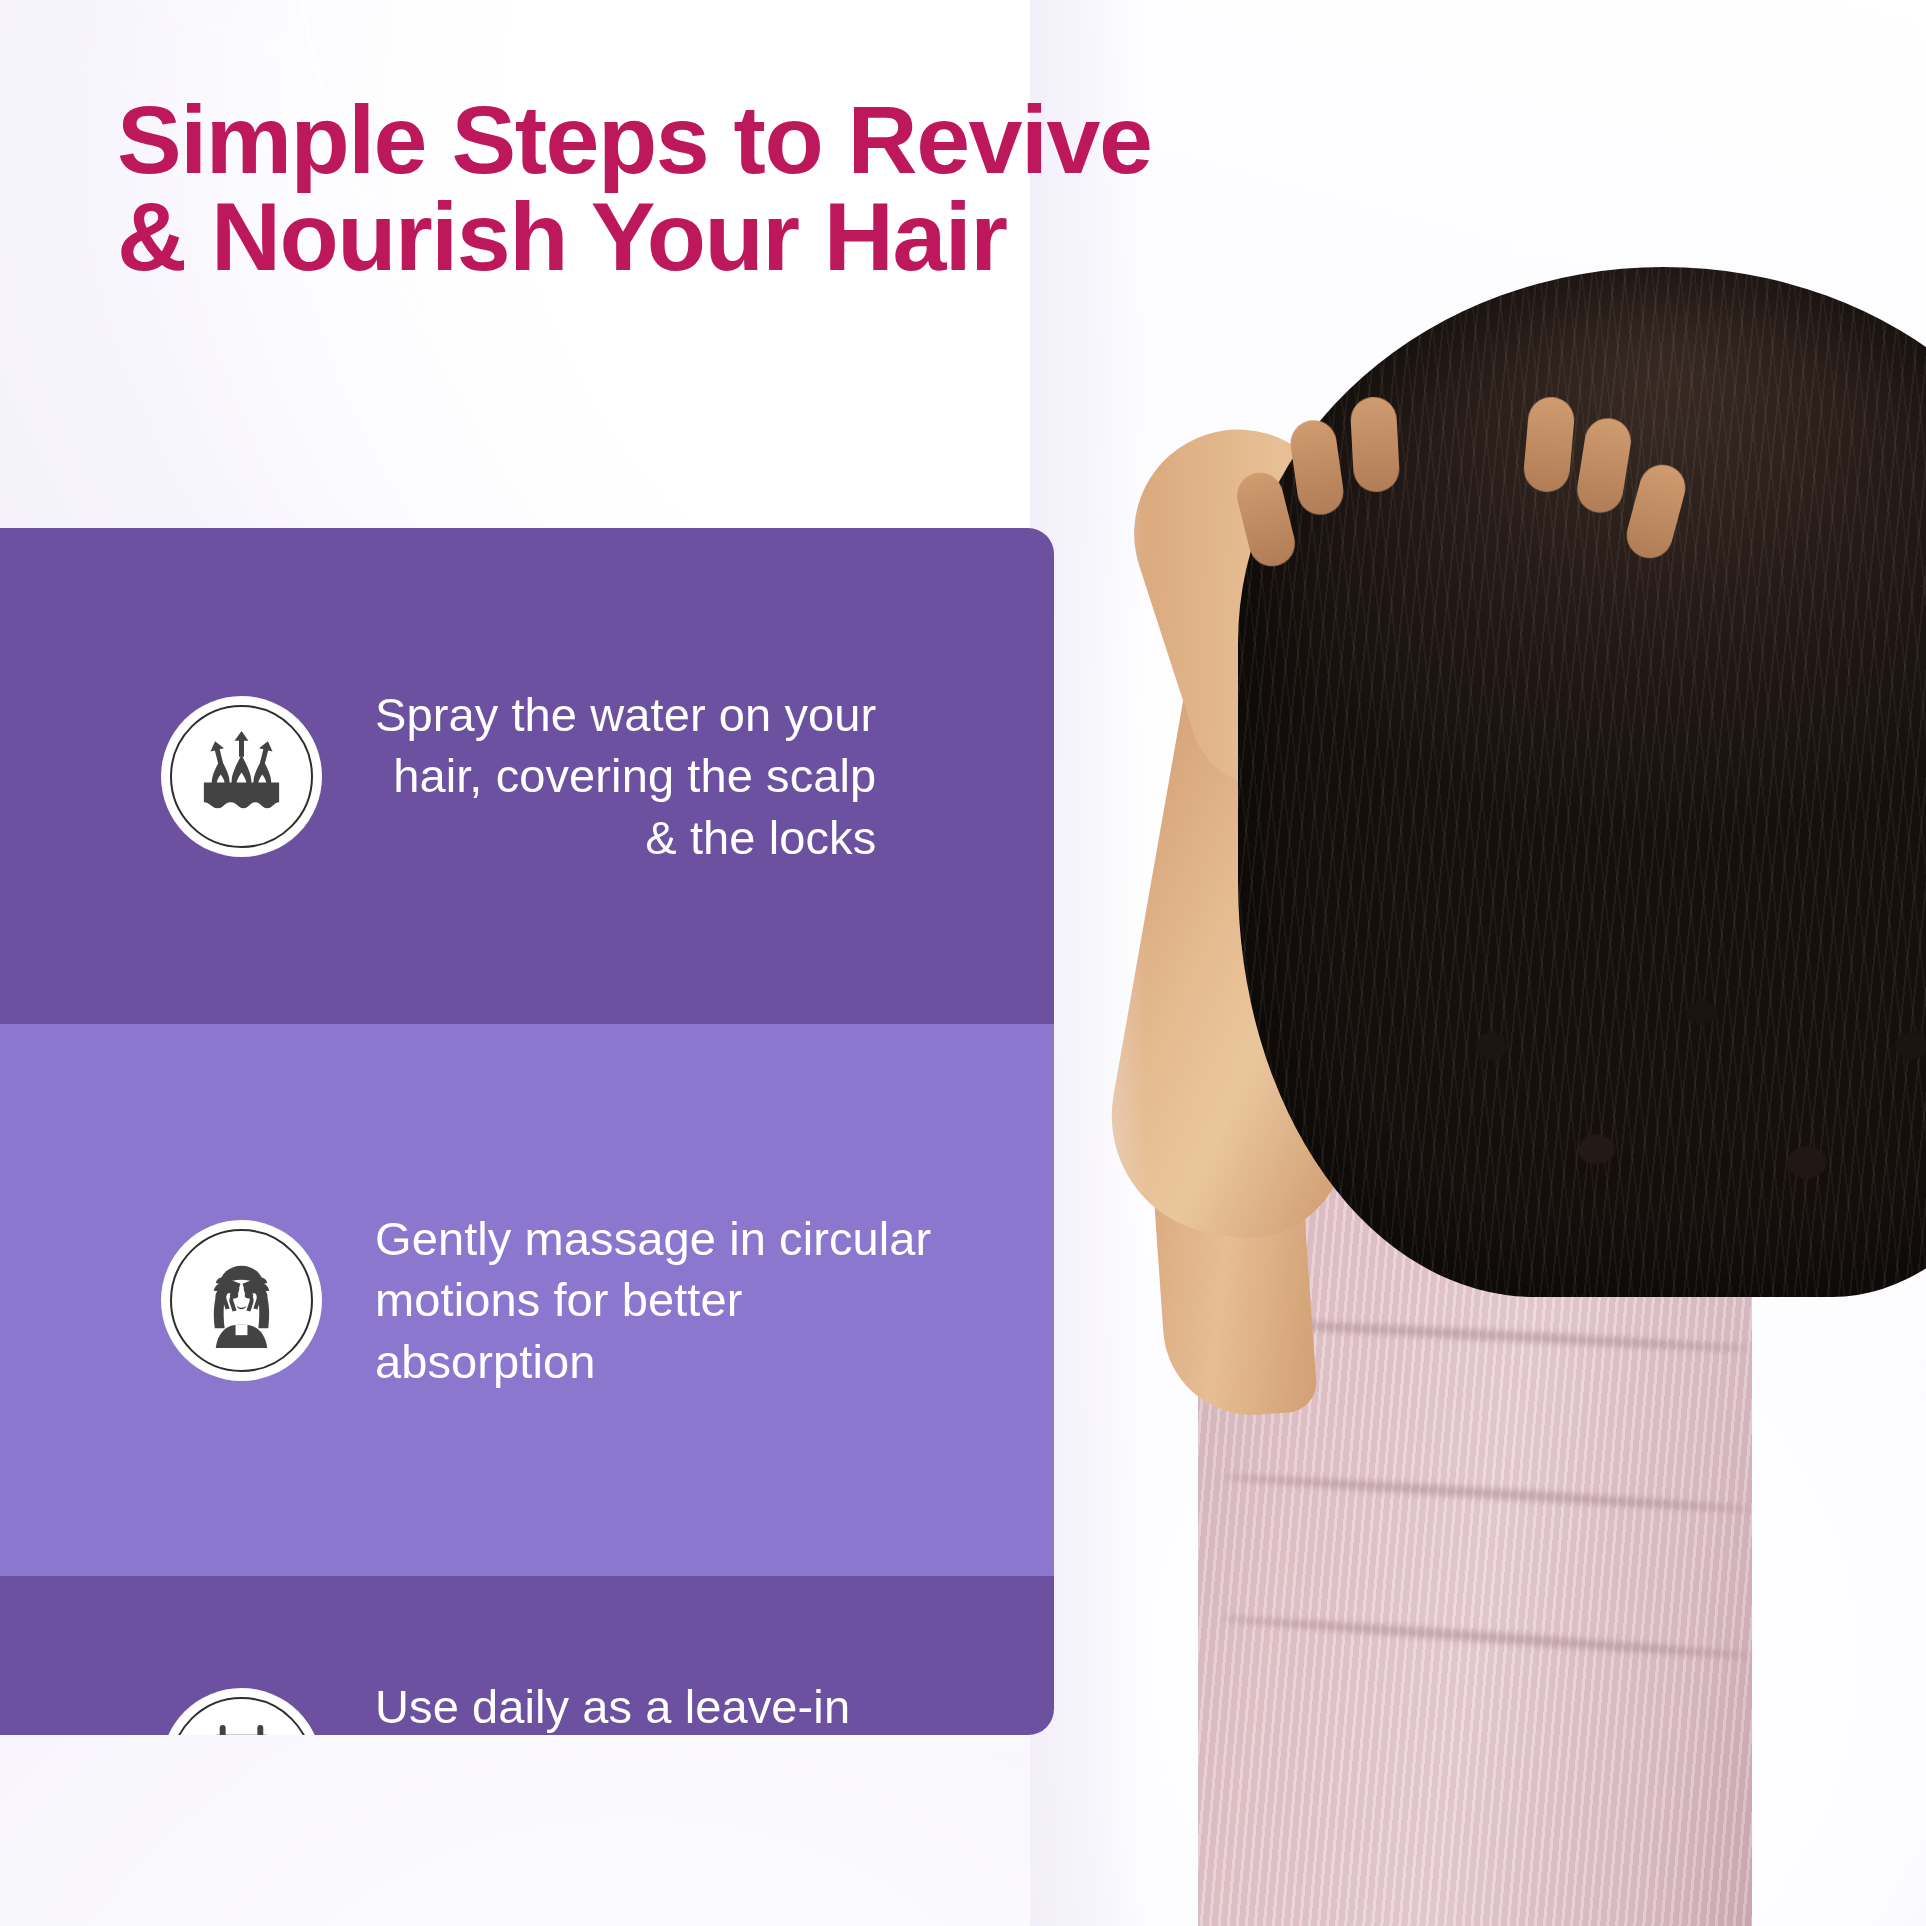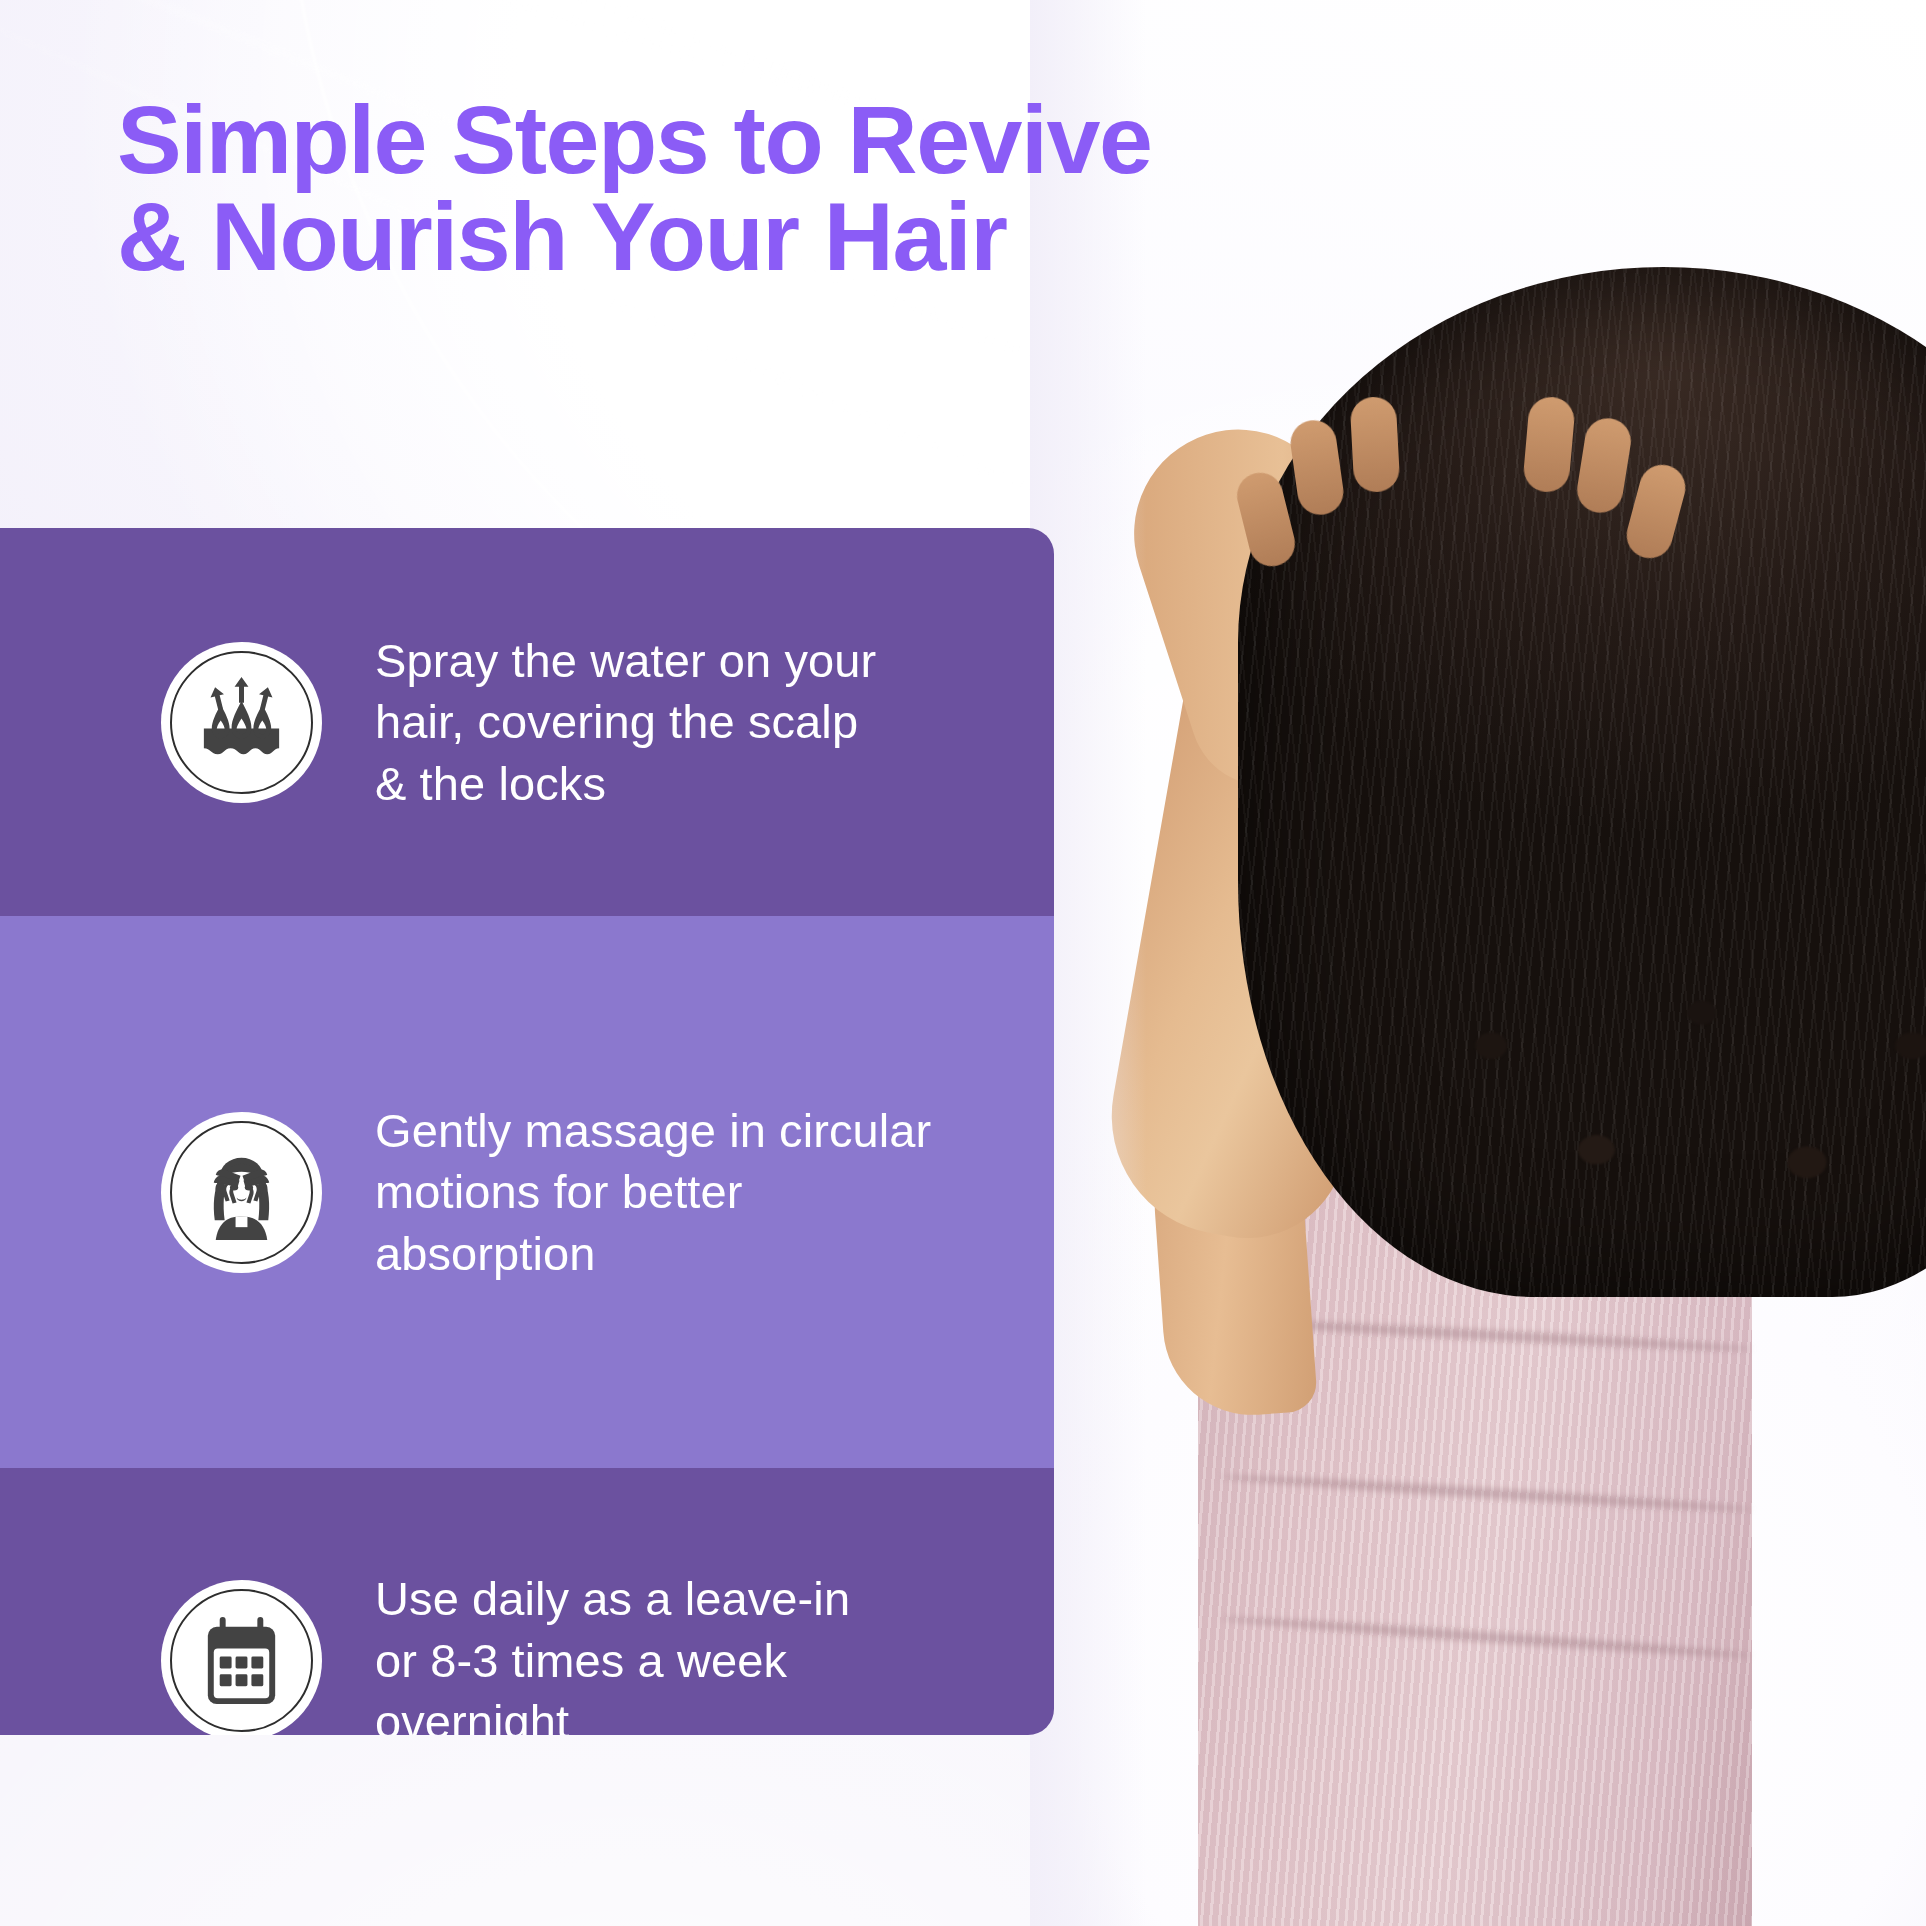--- a/index.html
+++ b/index.html
@@ -173,40 +173,40 @@
   #title {
     position:absolute; left:117px; top:91px;
     z-index:5;
   }
   #title h1 {
     font-family:"Liberation Sans", sans-serif;
     font-weight:700;
     font-size:97px;
     line-height:1.0;
     letter-spacing:-1.5px;
-    color:#8b5cf6;
+    color:#be185d;
     white-space:pre-line;
     text-shadow:0 1px 0 rgba(255,255,255,.4);
   }
 
   
   #cards {
     position:absolute;
     left:0; top:528px; width:1054px; height:1207px;
     z-index:4;
     border-radius:0 26px 26px 0;
     overflow:hidden;
   }
   .card {
     position:relative;
     display:flex;
     align-items:center;
     width:100%;
   }
-  .card.c1 { height:388px; background:#6B519F; }
+  .card.c1 { height:496px; background:#6B519F;text-align:right; }
   .card.c2 { height:552px; background:#8B78CE; }
   .card.c3 { height:385px; background:#6B519F; }
 
   .icon-wrap {
     flex:0 0 auto;
     margin-left:161px;
     width:161px; height:161px;
     border-radius:50%;
     background:#fff;
     display:flex; align-items:center; justify-content:center;

